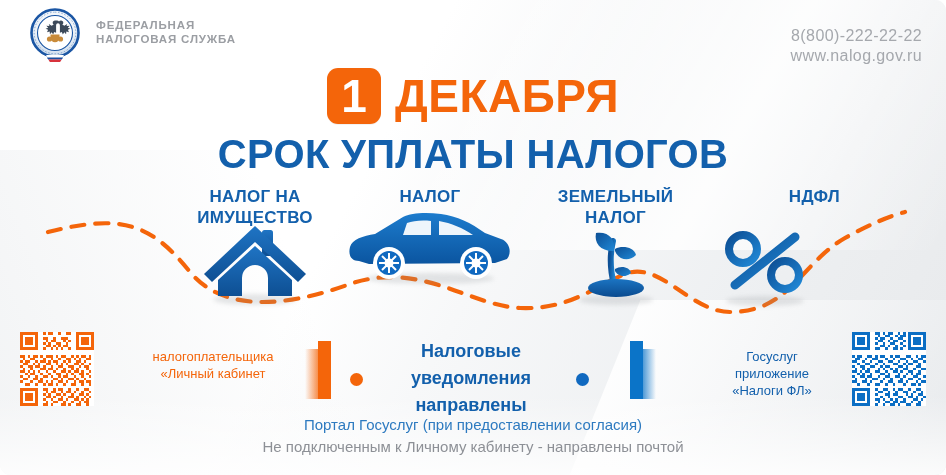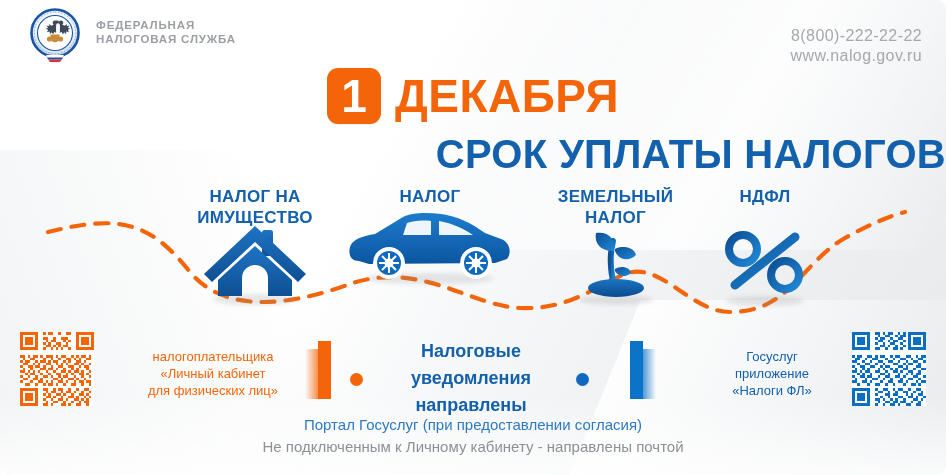--- a/index.html
+++ b/index.html
@@ -38,35 +38,35 @@
   .hdr-contact{position:absolute;right:24px;top:26px;text-align:right;
     color:#a5a8ad;font-size:16px;font-weight:400;line-height:20px;letter-spacing:.4px;}
 
   
   .t-date{position:absolute;left:0;right:0;top:68px;text-align:center;
      display:flex;align-items:center;justify-content:center;gap:14px;}
   .daybox{width:54px;height:56px;border-radius:11px;background:#f4650a;
      color:#fff;font-size:46px;font-weight:700;line-height:56px;text-align:center;
      box-shadow:0 1px 0 rgba(0,0,0,.05);}
   .t-month{color:#f4650a;font-size:46px;font-weight:700;letter-spacing:.5px;}
-  .t-sub{position:absolute;left:0;right:0;top:132px;text-align:right;
+  .t-sub{position:absolute;left:0;right:0;top:132px;text-align:center;
      color:#1360ac;font-size:40px;font-weight:700;letter-spacing:.3px;}
 
   
   .route{position:absolute;left:0;top:186px;width:946px;height:140px;}
 
   
   .taxes{position:absolute;left:0;top:186px;width:946px;height:140px;}
   .tax{position:absolute;text-align:center;}
   .tax .lbl{color:#1360ac;font-size:17px;font-weight:700;line-height:21px;letter-spacing:.3px;}
   .tax .ico{position:relative;margin-top:6px;height:72px;}
   .tax.t1{left:160px;width:190px;}
   .tax.t2{left:330px;width:200px;}
   .tax.t3{left:528px;width:175px;}
-  .tax.t4{left:690px;width:150px;}
+  .tax.t4{left:690px;width:150px;text-align:right;}
   .shadow{position:absolute;left:50%;transform:translateX(-50%);
      bottom:1px;background:rgba(140,145,150,.22);border-radius:50%;filter:blur(2px);}
 
   
   .qr{position:absolute;top:332px;width:74px;height:74px;}
   .qr.left{left:20px;}
   .qr.right{left:852px;}
   .qrtxt{position:absolute;top:348px;font-size:13px;line-height:17px;text-align:center;}
   .qrtxt.left{left:118px;width:190px;color:#f4650a;}
   .qrtxt.right{left:682px;width:180px;color:#1360ac;}
@@ -451,21 +451,20 @@
       <rect x="16" y="28" width="2" height="1"></rect>
         <rect x="19" y="28" width="1" height="1"></rect>
       <rect x="22" y="28" width="2" height="1"></rect>
         <rect x="26" y="28" width="1" height="1"></rect>
     </g>
   </svg>
 
   <div class="qrtxt left">
     <div>налогоплательщика</div>
     <div>«Личный кабинет</div>
-    <div>для физических лиц»</div>
   </div>
 
   <svg class="ribbon orange" viewBox="0 0 26 58">
     <defs>
       <linearGradient id="ro" x1="0" y1="0" x2="1" y2="0">
         <stop offset="0%" stop-color="#f4650a" stop-opacity="0"></stop>
         <stop offset="100%" stop-color="#f4650a" stop-opacity="1"></stop>
       </linearGradient>
     </defs>
     <rect x="0" y="8" width="18" height="50" fill="url(#ro)"></rect>

